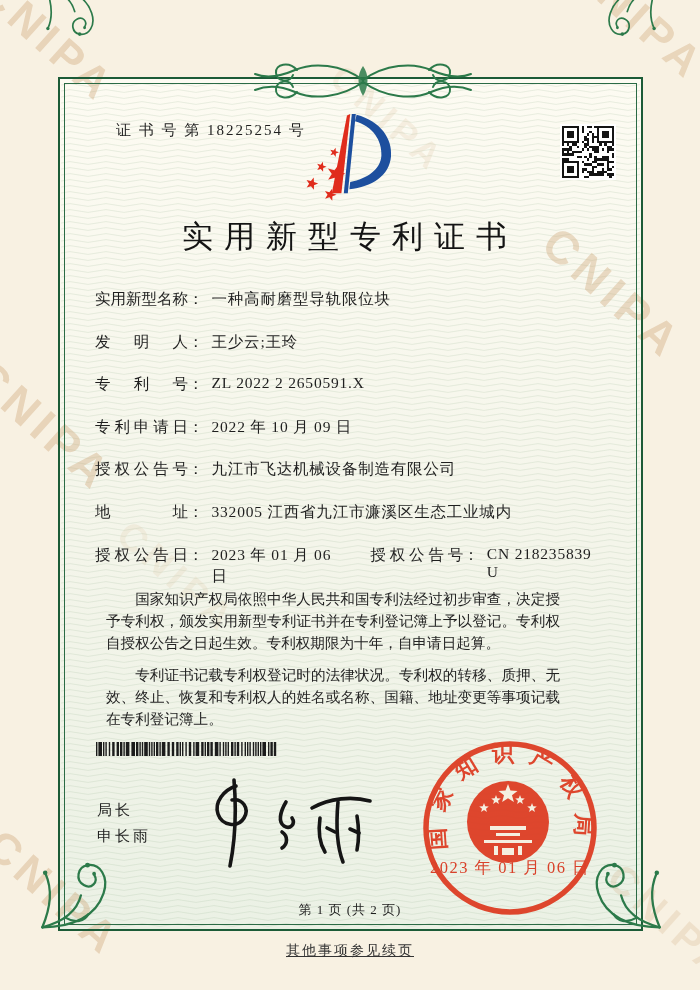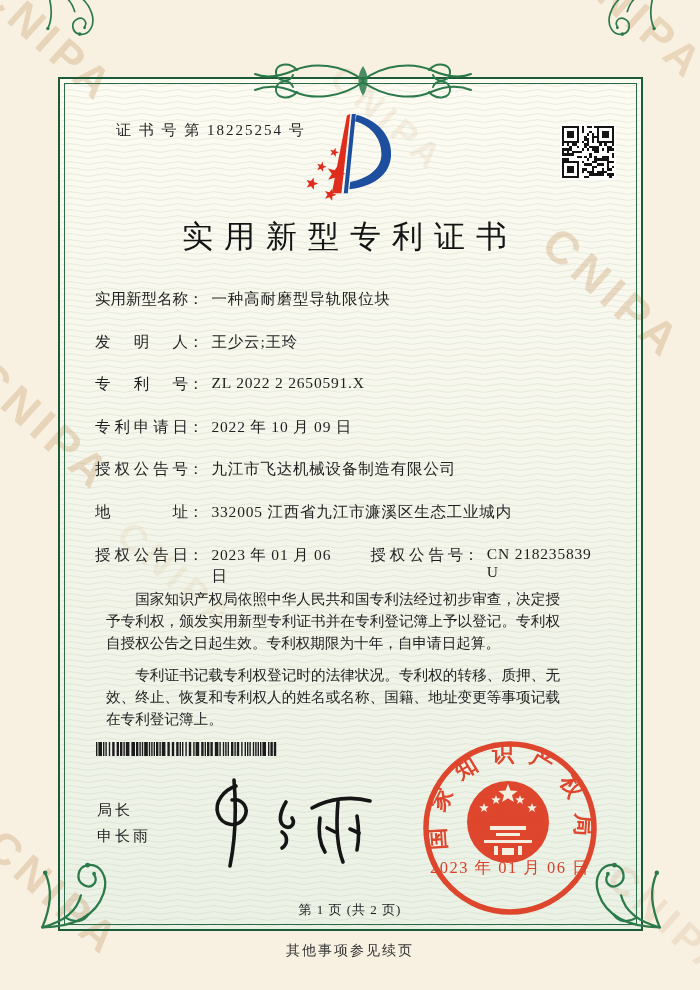--- a/index.html
+++ b/index.html
@@ -30,21 +30,21 @@
   .grant2{margin-left:26px;display:flex;}
   .paras{position:absolute;left:95px;top:578px;width:476px;font-size:14.6px;
          line-height:21.8px;text-align:justify;color:#232323;}
   .paras p{margin:11px;text-indent:2em;}
   #barcode{position:absolute;left:95px;top:742px;width:183px;height:14px;}
   .qr-wrap{position:absolute;left:560px;top:124px;width:56px;height:56px;background:#fff;
            padding:2px;box-sizing:border-box;}
   .sig-title{position:absolute;left:97px;top:801px;font-size:15px;letter-spacing:3px;font-family:Liberation Serif, serif;}
   .sig-name{position:absolute;left:97px;top:827px;font-size:15px;letter-spacing:3px;}
   .pageinfo{position:absolute;left:0;width:700px;top:901px;text-align:center;font-size:13px;letter-spacing:1px;}
-  .note{position:absolute;left:0;width:700px;top:942px;text-align:center;font-size:14px;letter-spacing:2px;color:#333;}
+  .note{position:absolute;left:0;width:700px;top:942px;text-align:center;font-size:14px;letter-spacing:2px;color:#333;text-decoration:underline;}
   .logo{position:absolute;left:299px;top:106px;width:104px;height:96px;}
   .seal{position:absolute;left:420px;top:740px;width:180px;height:180px;opacity:0.93;}
   .sig-svg{position:absolute;left:200px;top:774px;width:185px;height:94px;}
 </style>
 </head>
 <body>
 
 <div class="page">
 
   <svg width="0" height="0" style="position:absolute">

